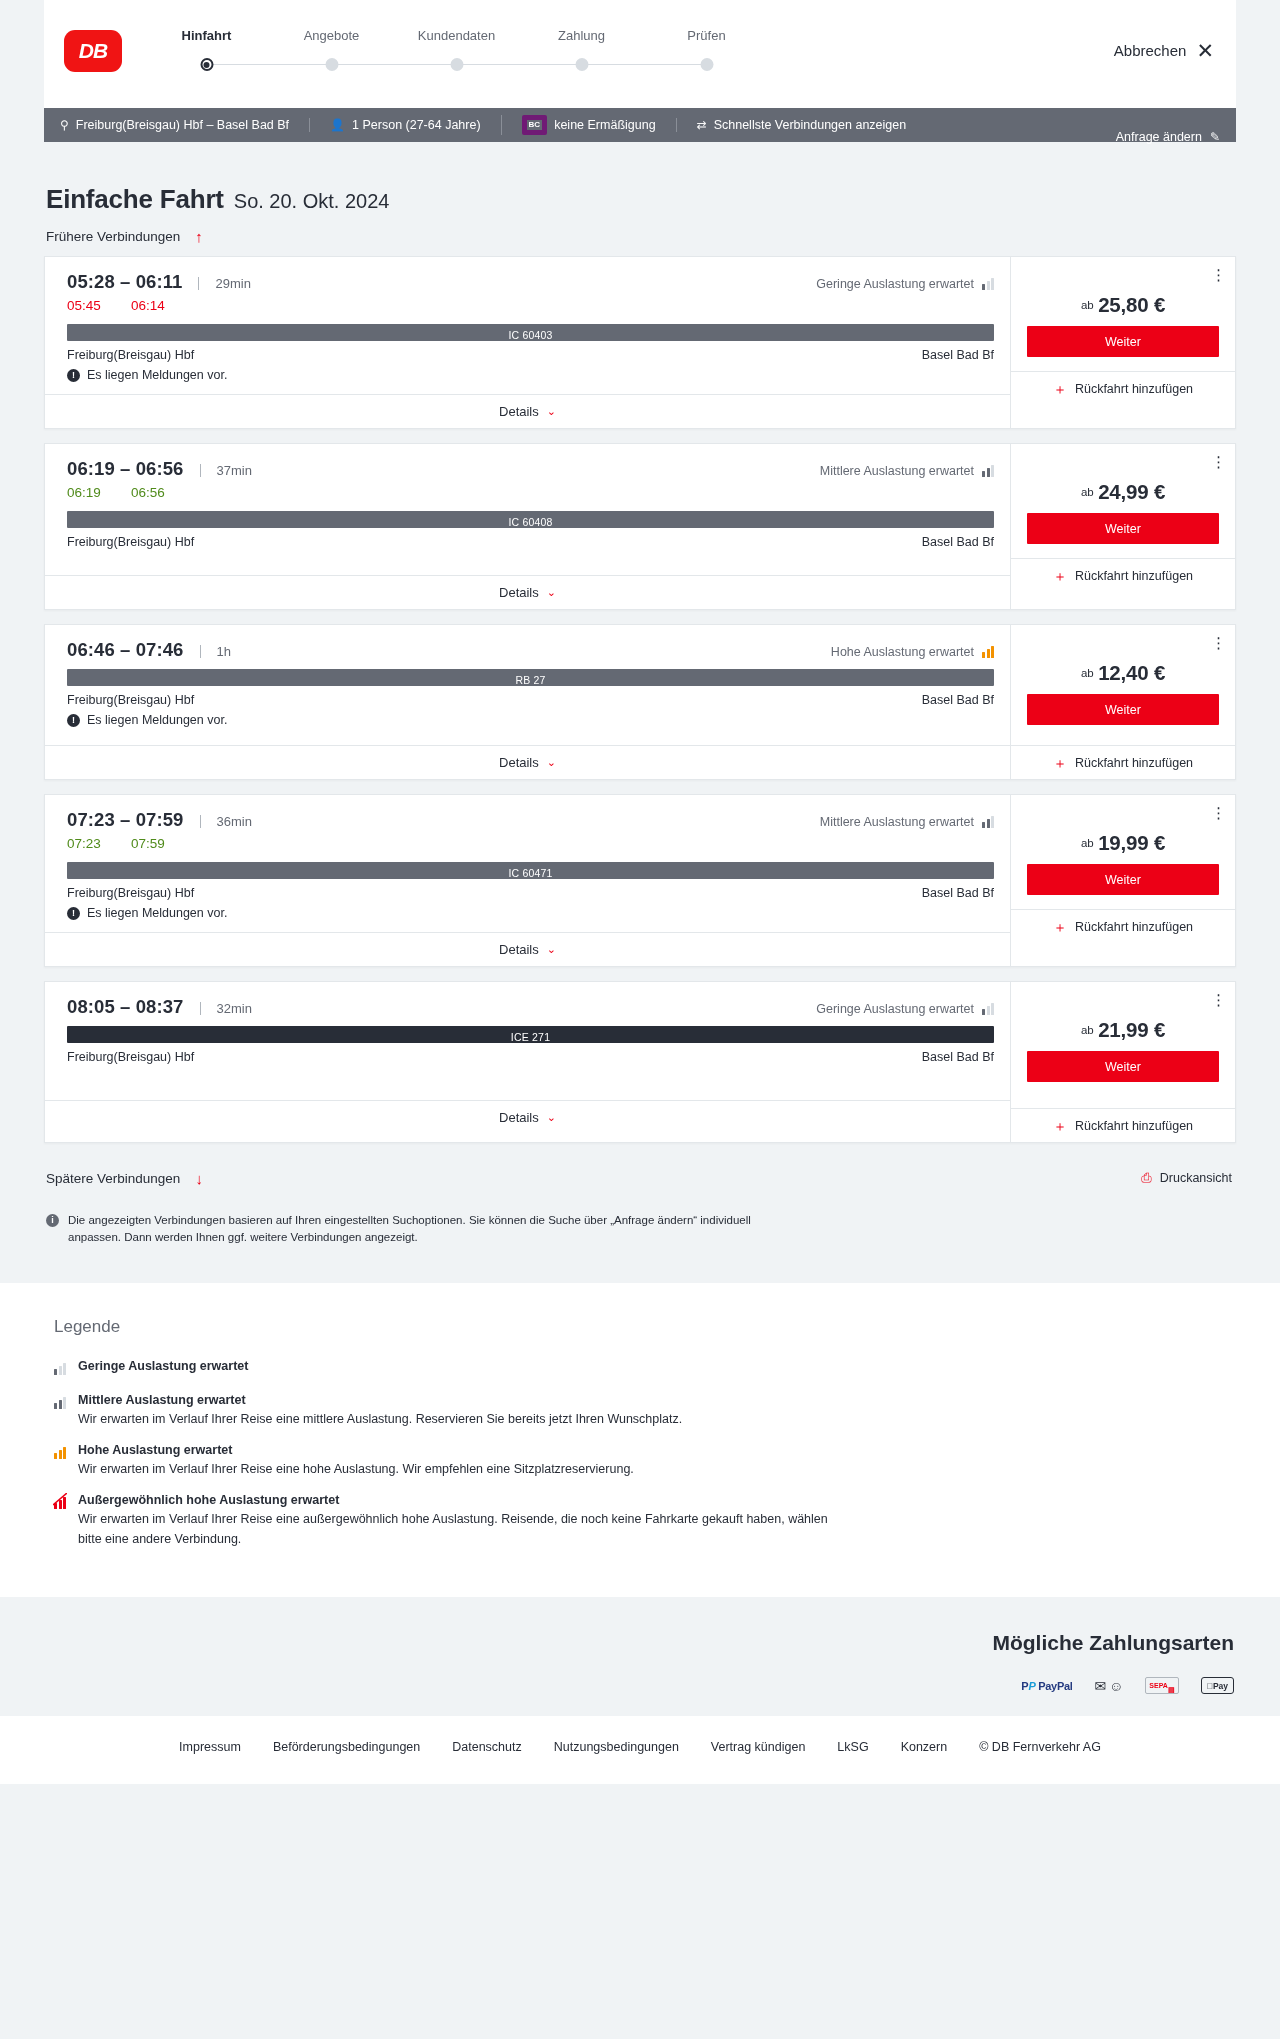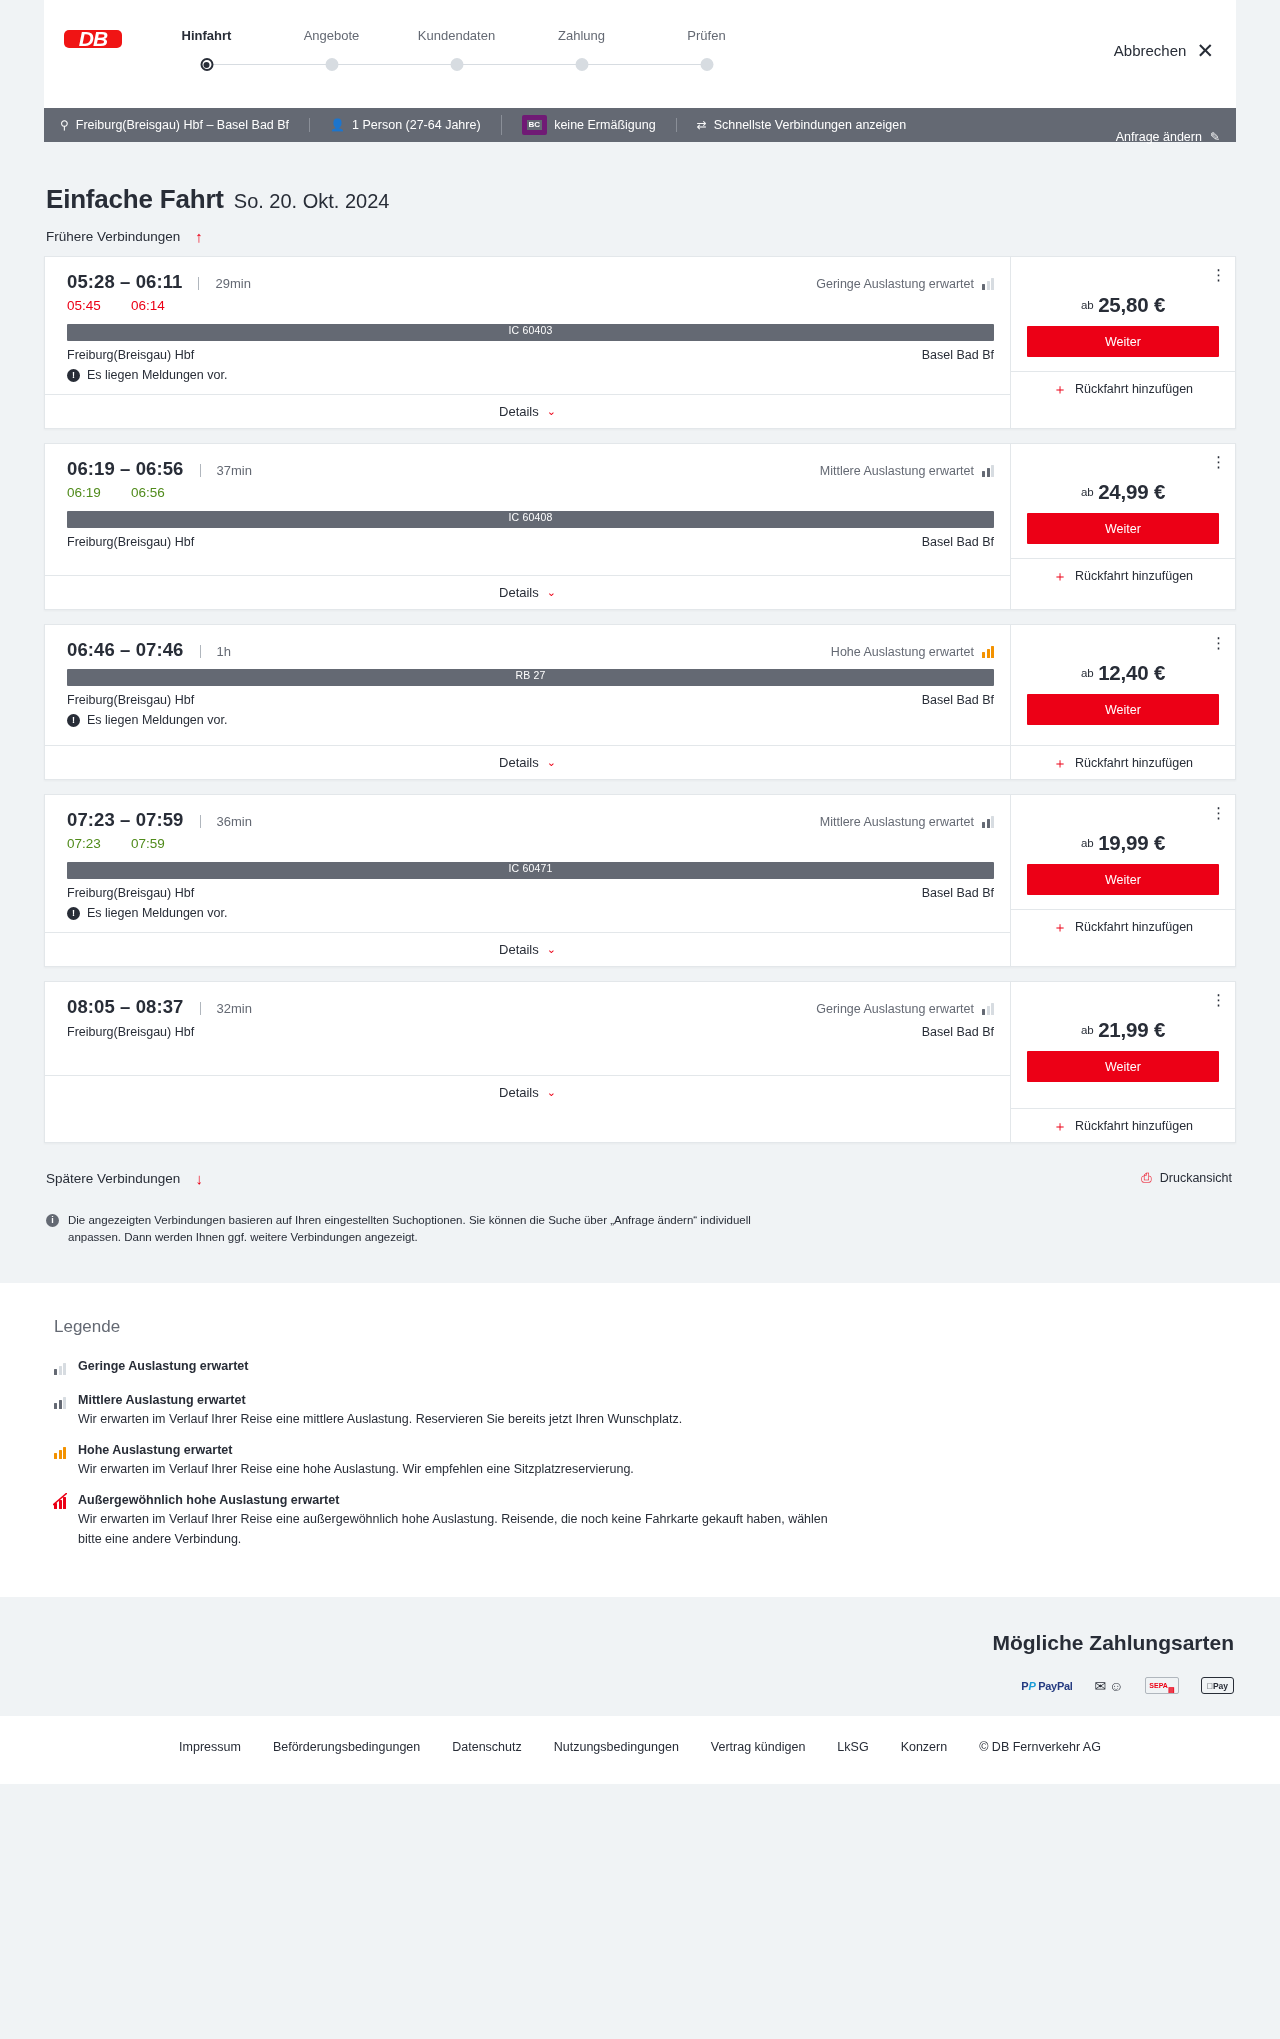--- a/index.html
+++ b/index.html
@@ -16,23 +16,23 @@
   
   .header-card {
     background:#fff;
     margin:0 44px;
     height:108px;
     display:flex;
     align-items:flex-start;
     position:relative;
   }
   .db-logo {
-    width:58px; height:18px;
+    width:58px; height:42px;
     background:#f01414;
-    border-radius:5px;
+    border-radius:11px;
     margin:30px 0 0 20px;
     display:flex; align-items:center; justify-content:center;
     color:#fff; font-weight:bold; font-size:21px; letter-spacing:-1px;
     font-style:italic;
     flex:0 0 auto;
   }
   .stepper {
     margin-top:28px;
     margin-left:22px;
     display:flex;
@@ -156,21 +156,21 @@
   .rt-dep, .rt-arr { width:42px; }
   .rt-red { color:#ec0016; }
   .rt-green { color:#508b1b; }
 
   .trainbar {
     margin-top:11px;
     height:17px;
     background:#646973;
     color:#fff;
     font-size:10.5px;
-    display:flex; align-items:flex-start; justify-content:center;
+    display:flex; align-items:flex-end; justify-content:center;
     letter-spacing:.2px;
     border-radius:1px;
   }
   .trainbar.ice { background:#282d37; }
   .stops { display:flex; justify-content:space-between; margin-top:7px; font-size:12.5px; }
   .msg { display:flex; align-items:center; gap:7px; font-size:12.5px; margin-top:6px; }
   .msg .warn {
     width:13px;height:13px;border-radius:50%;background:#282d37;color:#fff;
     font-size:9px;display:inline-flex;align-items:center;justify-content:center;
     font-weight:bold;
@@ -537,20 +537,23 @@
           <span class="dur">32min</span>
           <span class="occ">
             <span>Geringe Auslastung erwartet</span>
             <span class="bars low">
                 <i class="b1"></i>
                 <i class="b2"></i>
                 <i class="b3"></i>
               </span>
           </span>
         </div>
+        <div class="trainbar ice" style="margin-top:8px">
+          <span>ICE 271</span>
+        </div>
         <div class="stops">
           <span>Freiburg(Breisgau) Hbf</span>
           <span>Basel Bad Bf</span>
         </div>
         <div class="details" style="margin-top:36px">
           <span>Details</span>
           <span class="chev">⌄</span>
         </div>
       </div>
       <div class="conn-right">

